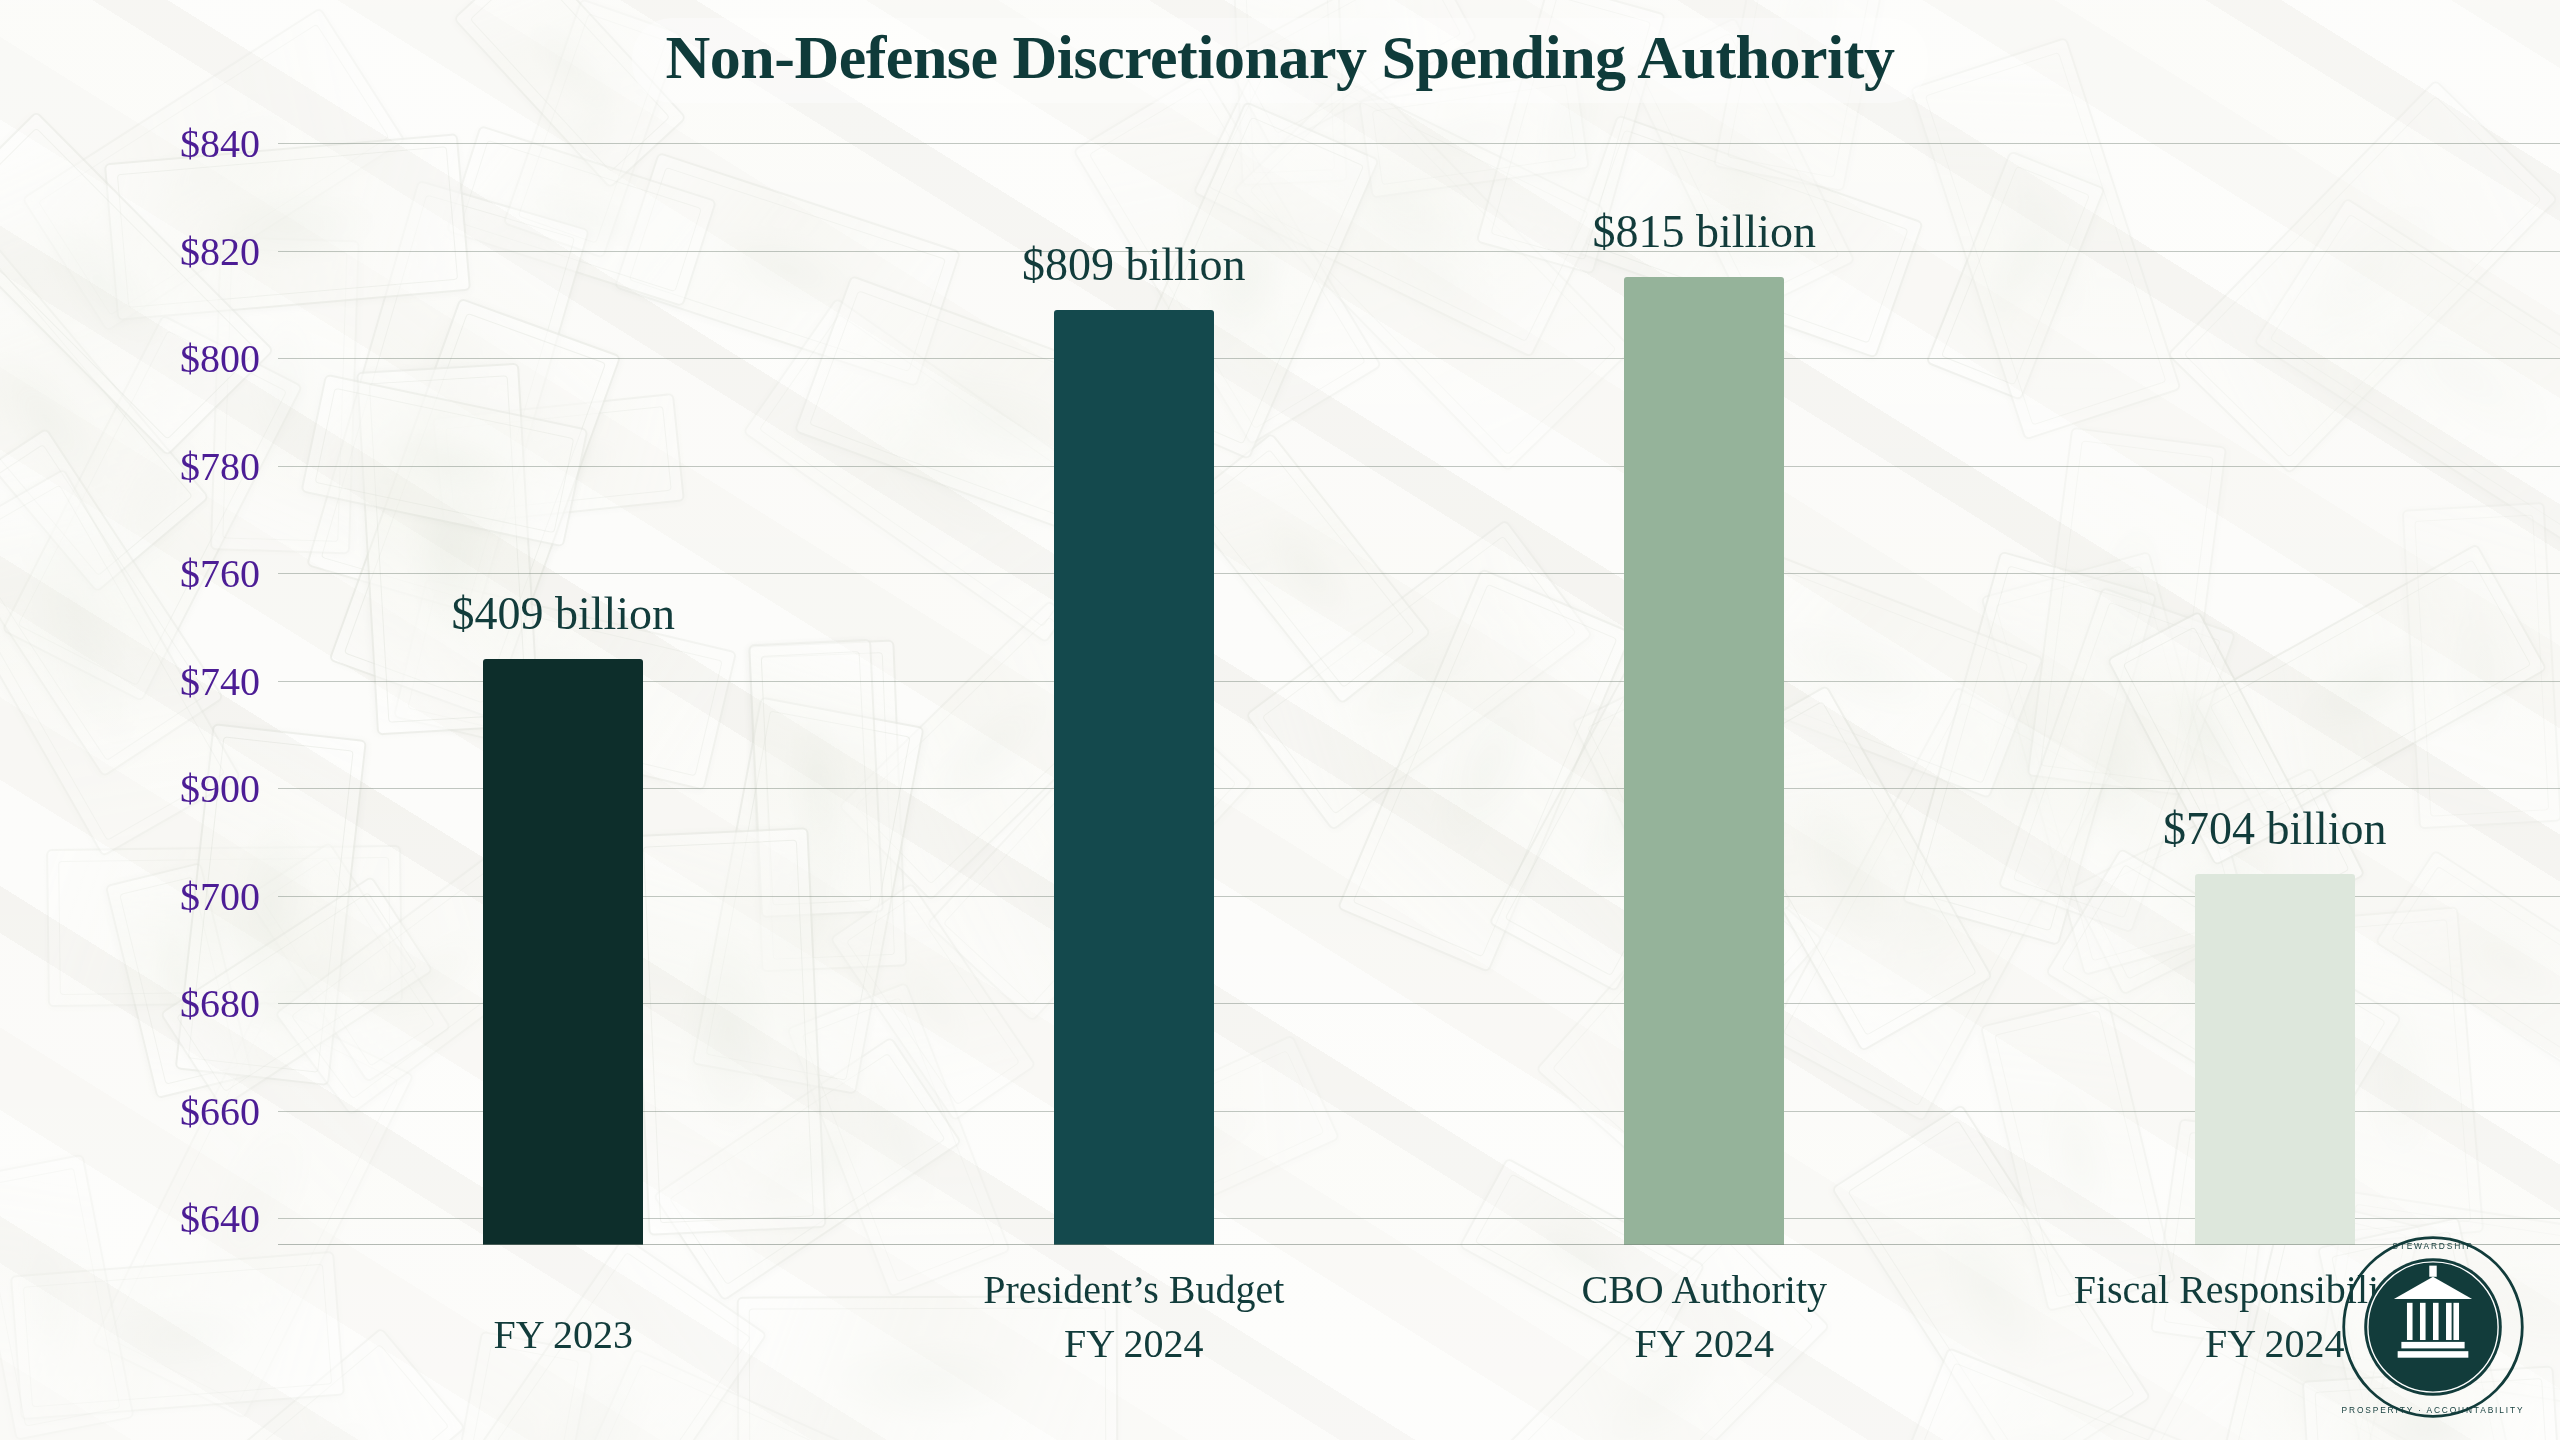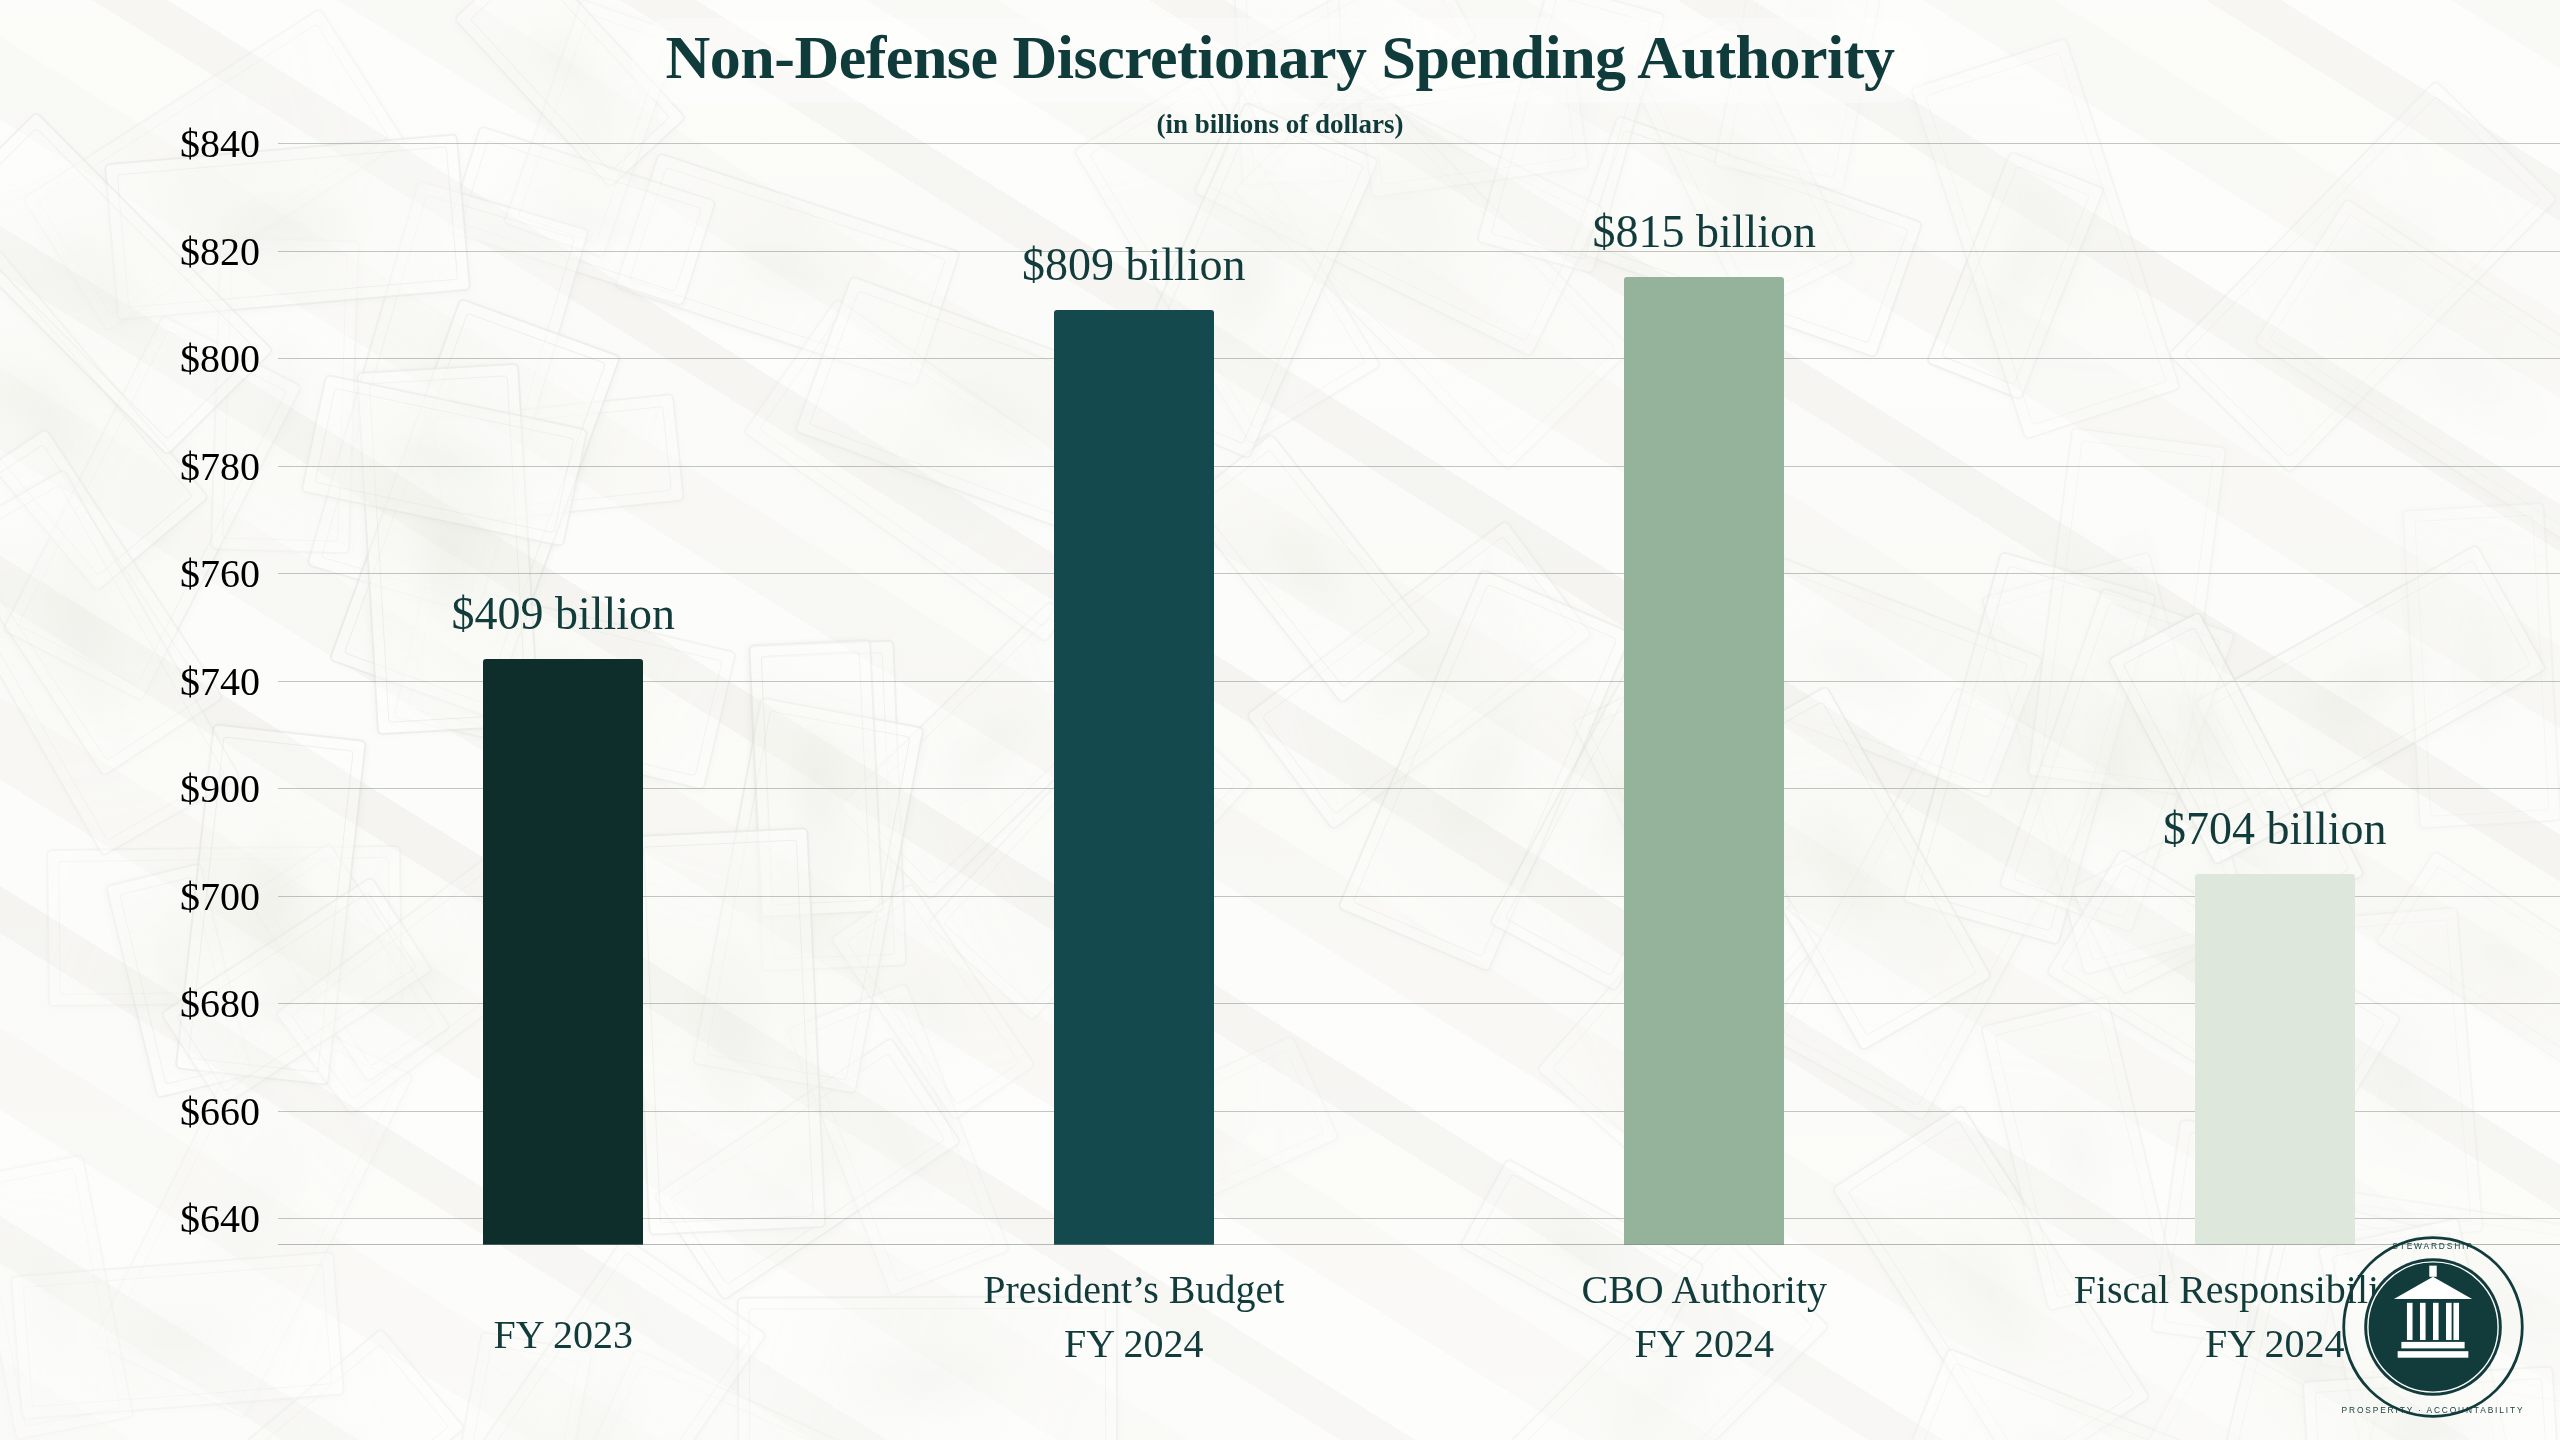--- a/index.html
+++ b/index.html
@@ -117,21 +117,21 @@
     height: 1px;
     background: rgba(120,132,122,0.45);
   }
 
   .ytick {
     position: absolute;
     right: 2300px;
     width: 210px;
     text-align: right;
     font-size: 40px;
-    color: #000000;
+    color: #4c1d95;
     transform: translateY(-50%);
     white-space: nowrap;
   }
 
   .bars {
     position: absolute;
     left: 0;
     top: 0;
     width: 100%;
     height: 100%;
@@ -283,21 +283,20 @@
       <div class="note" style="width: 325.478px; height: 143.21px; left: 2058.91px; top: 921.644px; transform: rotate(31.1deg); opacity: 0.53;"></div>
       <div class="note" style="width: 360.493px; height: 158.617px; left: 265.668px; top: 467.929px; transform: rotate(86.7deg); opacity: 0.82;"></div>
       <div class="note" style="width: 264.833px; height: 116.527px; left: 309.999px; top: 399.891px; transform: rotate(11.9deg); opacity: 0.7;"></div>
     </div>
   <div class="bg-wash"></div>
 
   <div class="chart-wrap">
 
     <div class="title-block">
       <div class="chart-title">Non-Defense Discretionary Spending Authority</div>
-      <div class="chart-subtitle">(in billions of dollars)</div>
     </div>
 
     <div class="plot">
       <div id="grid-layer">
           <div class="gridline" style="top: 1118.12px;"></div>
           <div class="gridline" style="top: 1010.61px;"></div>
           <div class="gridline" style="top: 903.099px;"></div>
           <div class="gridline" style="top: 795.587px;"></div>
           <div class="gridline" style="top: 688.075px;"></div>
           <div class="gridline" style="top: 580.563px;"></div>

